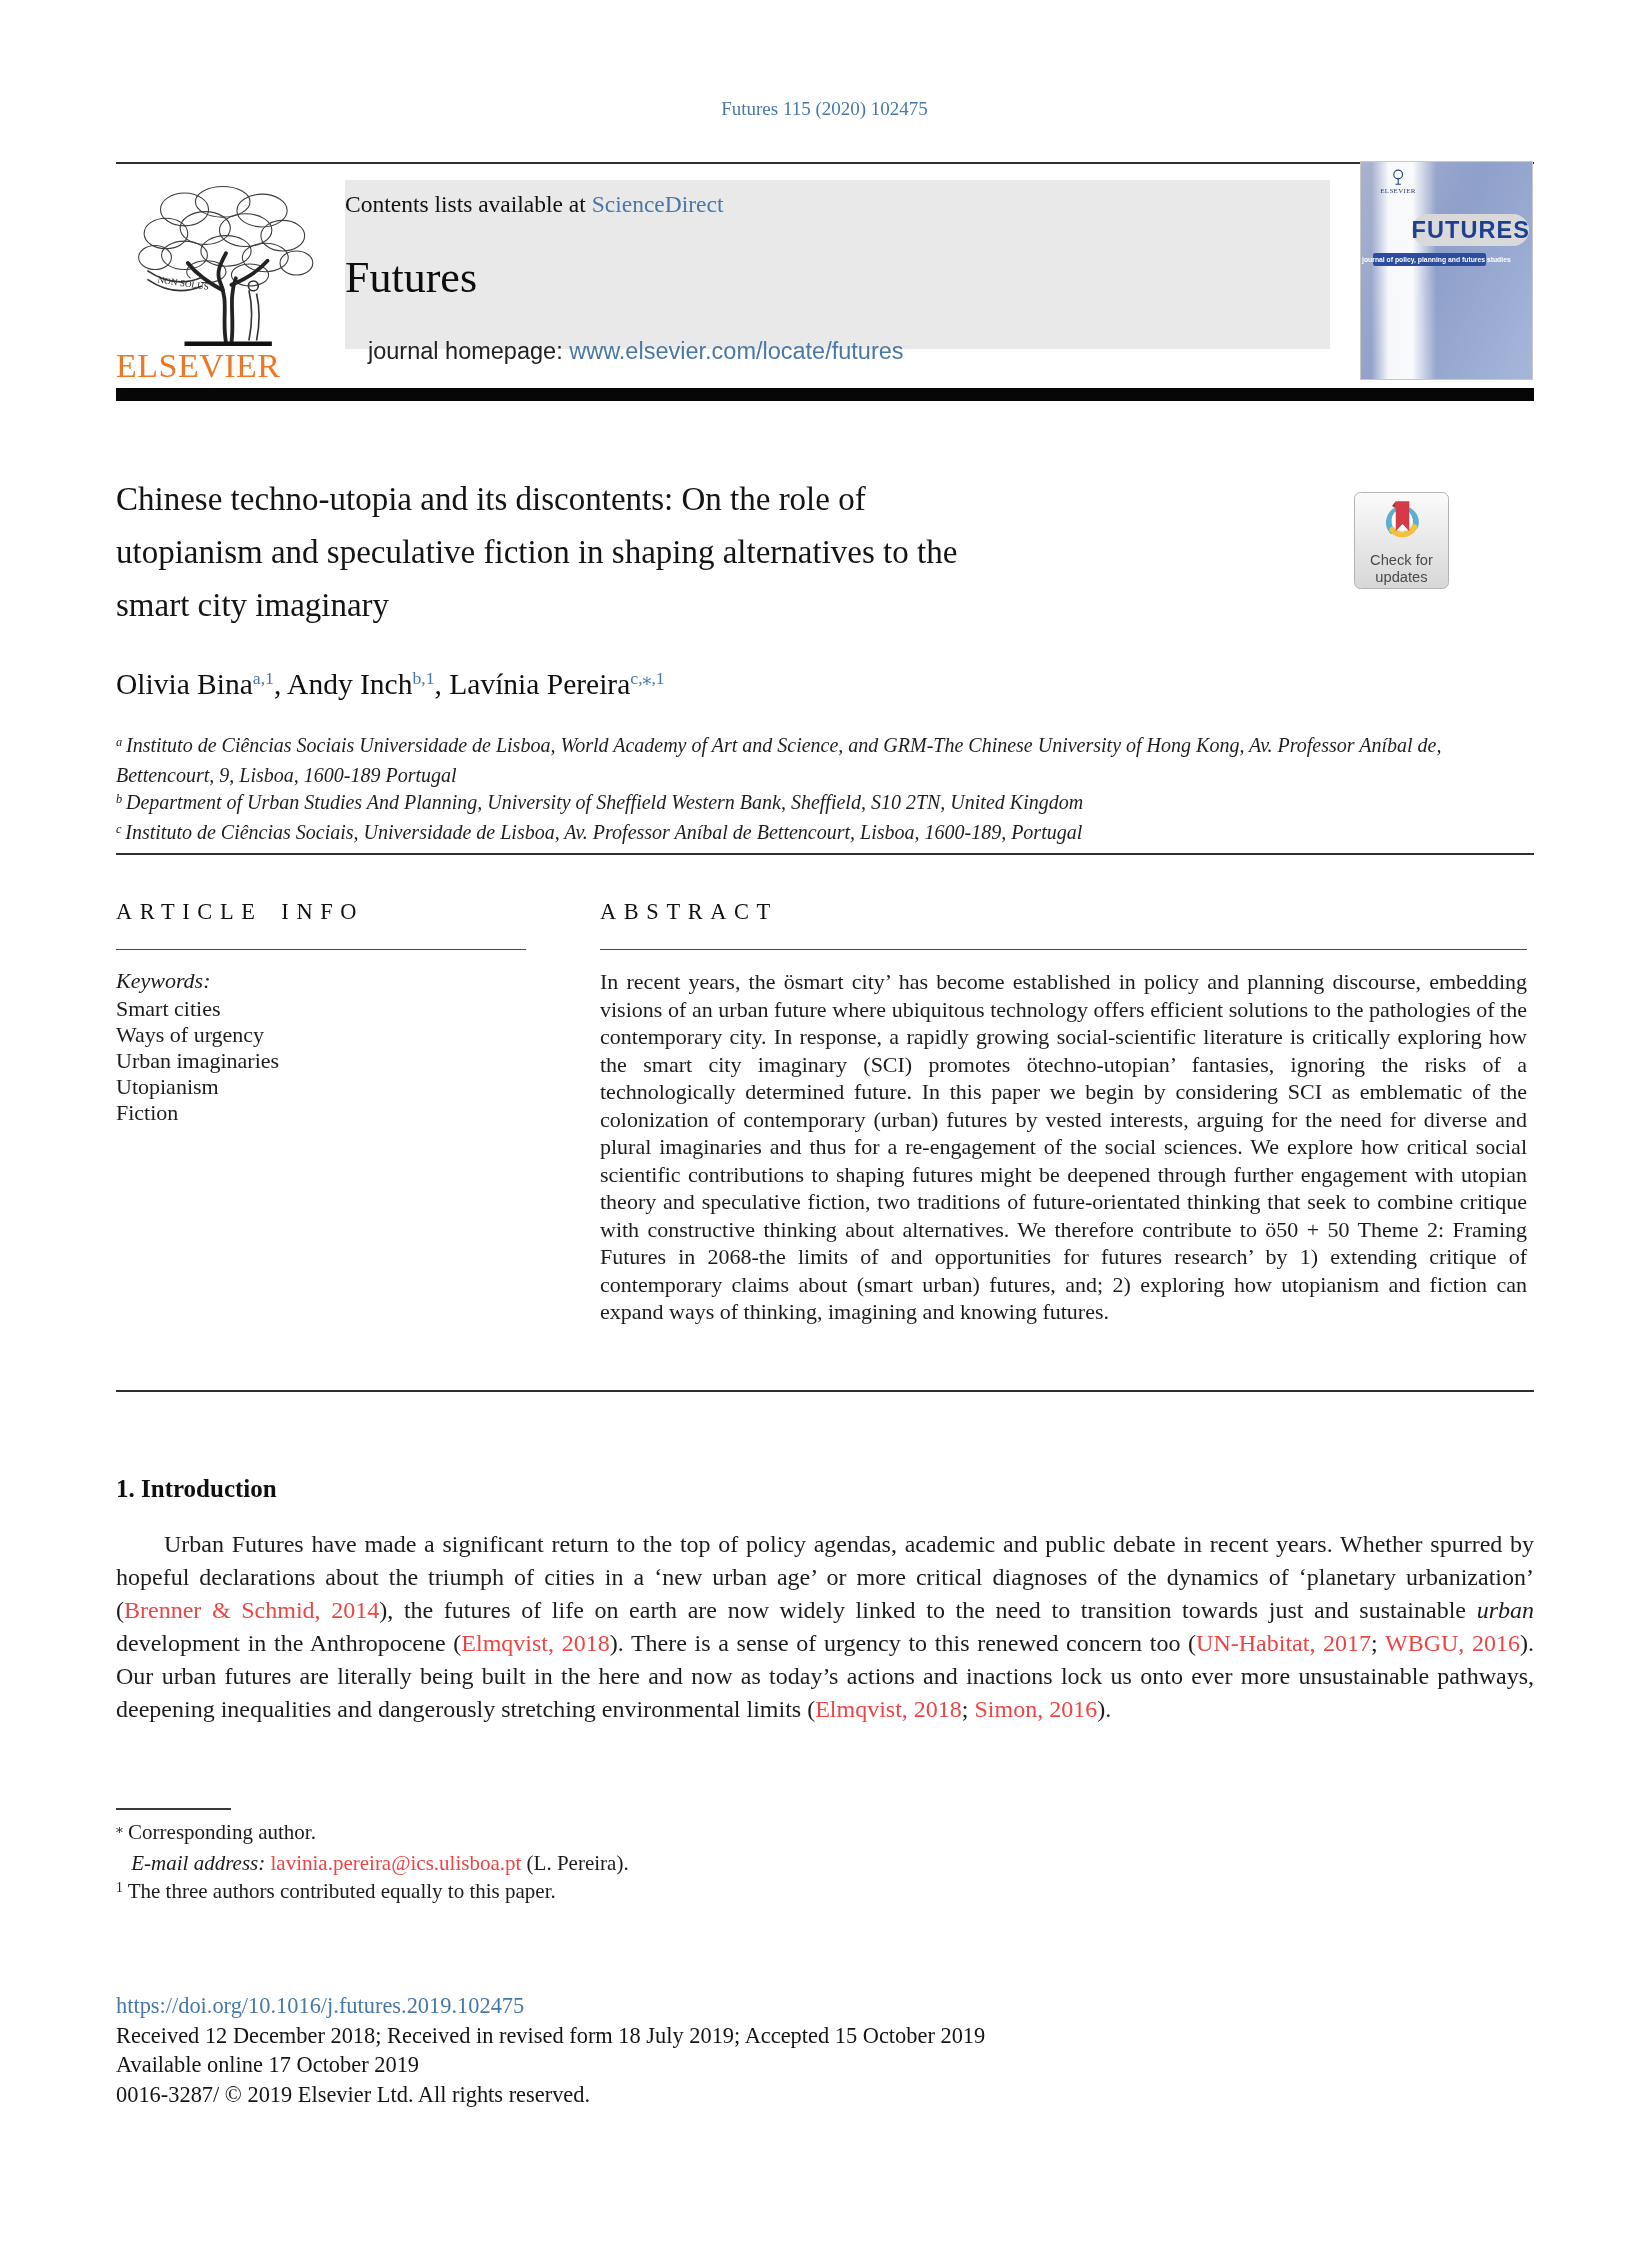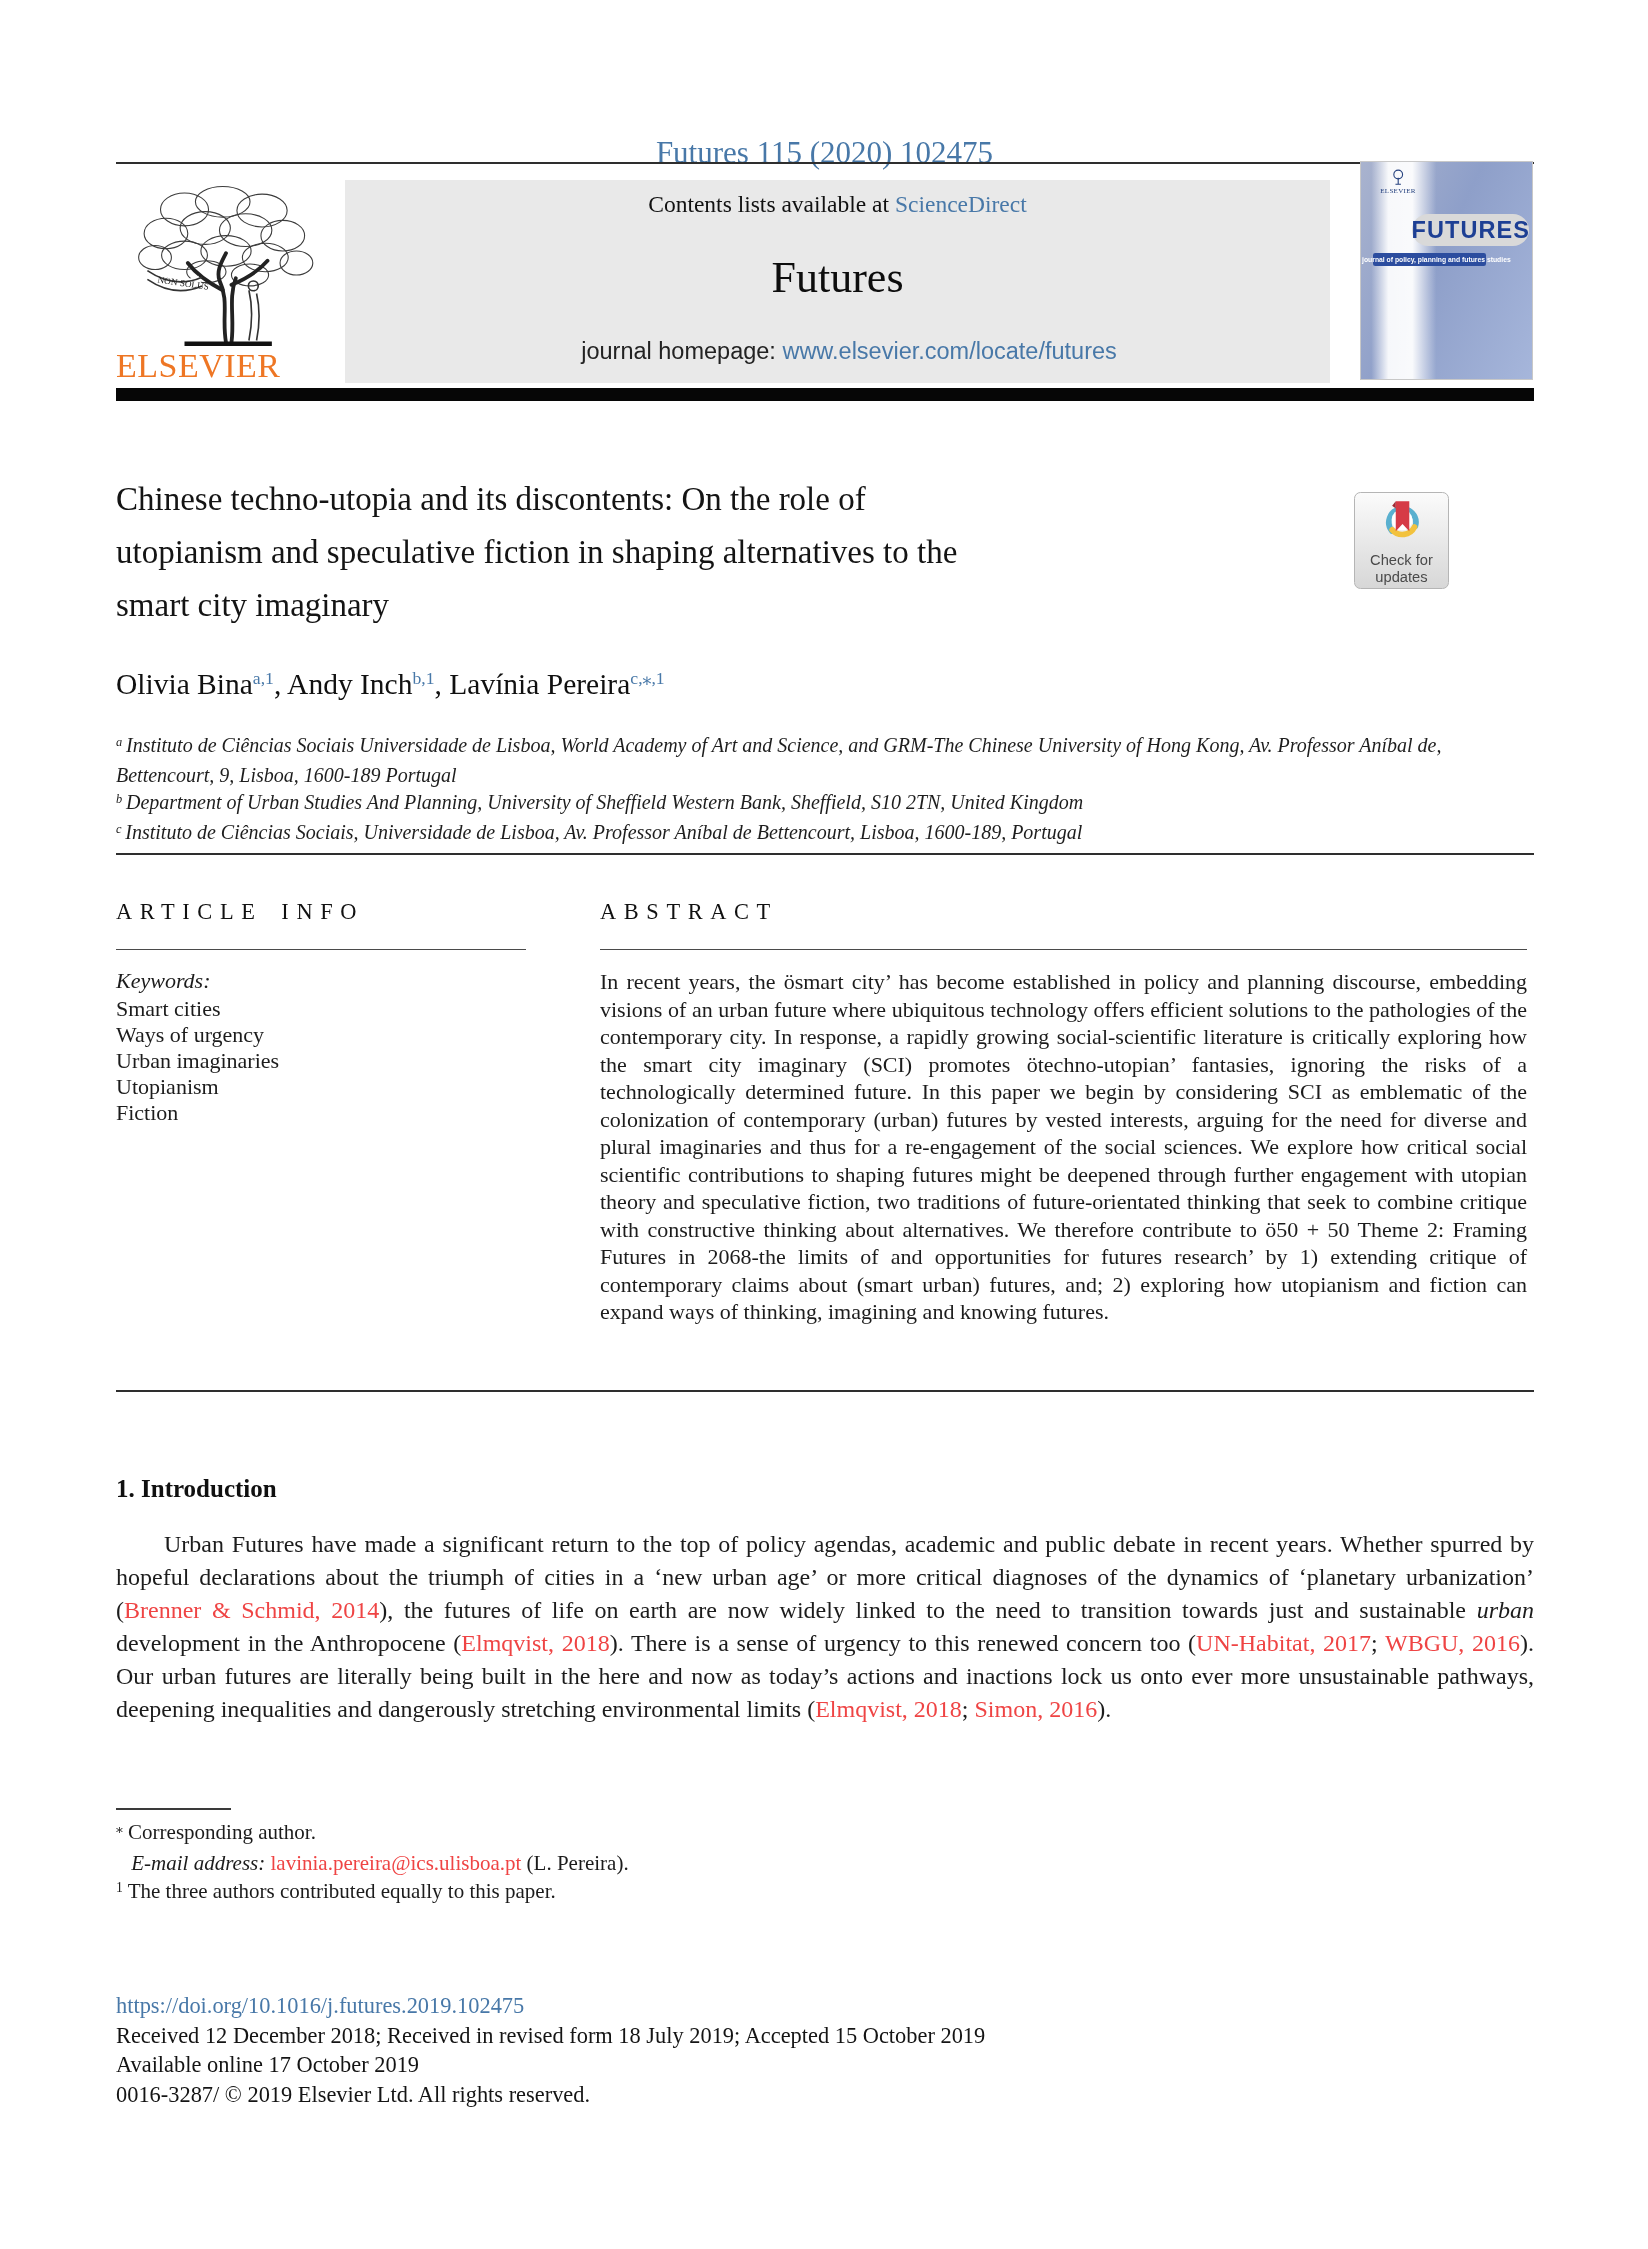--- a/index.html
+++ b/index.html
@@ -5,27 +5,27 @@
   html,body{margin:0;padding:0;background:#888;}
   .page{
     position:relative;width:1649px;height:2250px;background:#ffffff;
     font-family:"Liberation Serif","DejaVu Serif",serif;color:#1c1c1c;
     overflow:hidden;
   }
   .abs{position:absolute;}
   .link{color:#4878a8;}
   .rule{background:#2e2e2e;}
   
-  .citation{left:0;top:98px;width:100%;text-align:center;font-size:31px;color:#4878a8;margin-top:37px;}
+  .citation{left:0;top:98px;width:100%;text-align:center;font-size:19px;color:#4878a8;}
   .rule-top{left:116px;top:162px;width:1418px;height:1.6px;}
   
   .logo-block{left:116px;top:180px;width:229px;height:203px;background:#fff;text-align:left;}
   .tree-svg{display:block;margin:1.1px 0 0 3.3px;}
   .elsevier-word{font-size:34px;color:#ee7624;letter-spacing:0.5px;margin-top:1.1px;font-family:"Liberation Serif",serif;}
-  .mast-box{left:345px;top:180px;width:985px;height:203px;background:#e9e9e9;text-align:center;}
+  .mast-box{left:345px;top:180px;width:985px;height:169px;background:#e9e9e9;}
   .contents-line{margin-top:11px;font-size:23.5px;color:#111;}
   .mast-title{margin-top:34px;font-size:44px;color:#0d0d0d;}
   .homepage-line{margin-top:35px;font-size:23.5px;font-family:"Liberation Sans","DejaVu Sans",sans-serif;color:#222;padding-left:23px;}
   
   .cover{left:1360px;top:161px;width:171px;height:217px;background:linear-gradient(115deg,#a9b3ce 0%,#8e9fc9 45%,#a6b6db 100%);overflow:hidden;border:0.5px solid #c8c8c8;}
   .cover-whitecol{position:absolute;left:0;top:0;width:100%;height:100%;
     background:linear-gradient(90deg,rgba(255,255,255,0) 6%,rgba(255,255,255,.92) 16%,rgba(255,255,255,.95) 30%,rgba(255,255,255,0) 44%);}
   .cover-elsevier{position:absolute;left:14px;top:6.5px;width:46px;text-align:center;color:#24407e;}
   .cover-elsevier .mini-word{font-size:7px;letter-spacing:0.3px;font-family:"Liberation Serif",serif;}
   .cover-banner{position:absolute;left:30%;right:2.7px;top:24%;height:32px;background:#d9d9d9;border-radius:22px;

